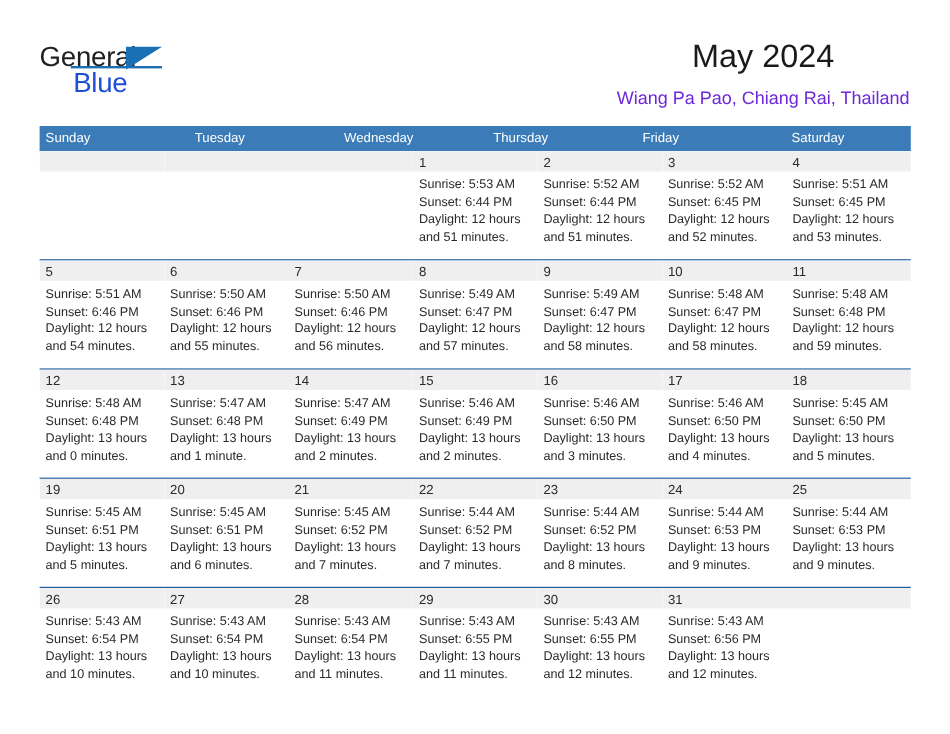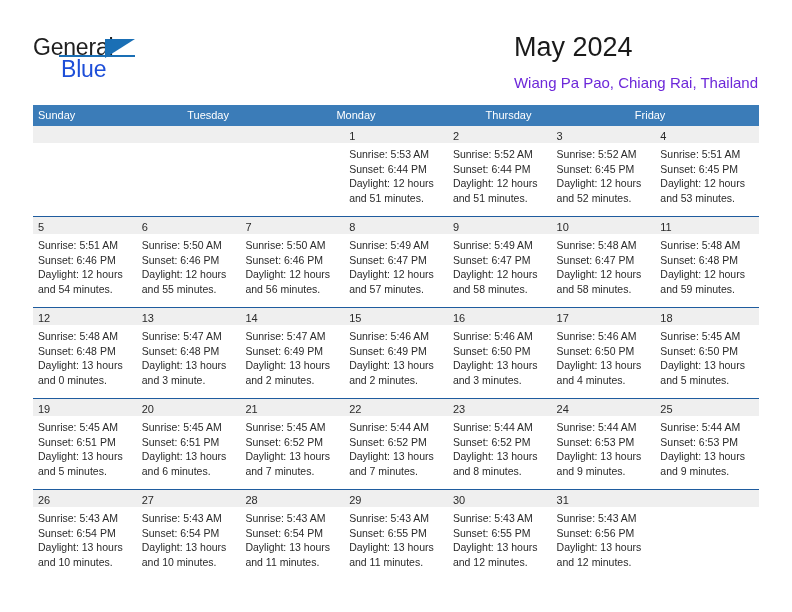--- a/index.html
+++ b/index.html
@@ -69,21 +69,21 @@
     top: 21px;
     width: 76px;
     height: 2px;
     background: #1a6fb5;
   }
 
   .title-block {
     position: absolute;
     right: 0;
     top: 0;
-    text-align: left;
+    text-align: center;
   }
   .cal-title {
     font-size: 27px;
     color: #1a1a1a;
     line-height: 34px;
     white-space: nowrap;
   }
   .cal-subtitle {
     font-size: 15px;
     color: #6d28d9;
@@ -174,23 +174,24 @@
       <div class="cal-title">May 2024</div>
       <div class="cal-subtitle">Wiang Pa Pao, Chiang Rai, Thailand</div>
     </div>
 
   </div>
 
   <div class="calendar">
     <div class="weekday-row" id="weekday-row">
         <div class="weekday">Sunday</div>
         <div class="weekday">Tuesday</div>
-        <div class="weekday">Monday</div>
+        <div class="weekday">Wednesday</div>
         <div class="weekday">Thursday</div>
         <div class="weekday">Friday</div>
+        <div class="weekday">Saturday</div>
       </div>
     <div id="weeks-container">
         <div class="week-row first">
           <div class="day-cell empty">
             <div class="daynum-band"><span class="daynum"></span></div>
             <div class="day-body"></div>
           </div>
           <div class="day-cell empty">
             <div class="daynum-band"><span class="daynum"></span></div>
             <div class="day-body"></div>
@@ -310,21 +311,21 @@
               <div class="day-line">Daylight: 13 hours</div>
               <div class="day-line">and 0 minutes.</div>
             </div>
           </div>
           <div class="day-cell">
             <div class="daynum-band"><span class="daynum">13</span></div>
             <div class="day-body">
               <div class="day-line">Sunrise: 5:47 AM</div>
               <div class="day-line">Sunset: 6:48 PM</div>
               <div class="day-line">Daylight: 13 hours</div>
-              <div class="day-line">and 3 minute.</div>
+              <div class="day-line">and 1 minute.</div>
             </div>
           </div>
           <div class="day-cell">
             <div class="daynum-band"><span class="daynum">14</span></div>
             <div class="day-body">
               <div class="day-line">Sunrise: 5:47 AM</div>
               <div class="day-line">Sunset: 6:49 PM</div>
               <div class="day-line">Daylight: 13 hours</div>
               <div class="day-line">and 2 minutes.</div>
             </div>

